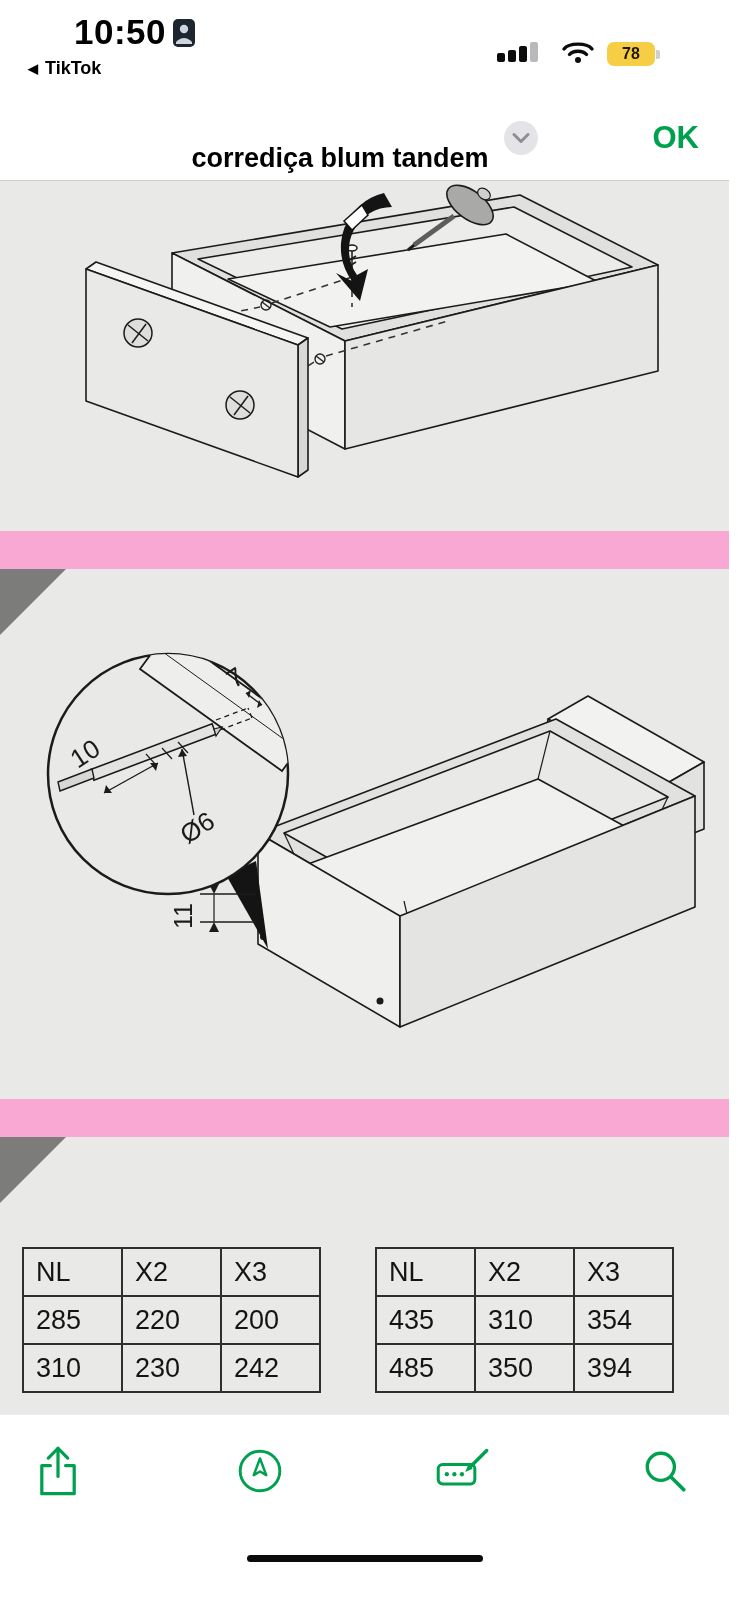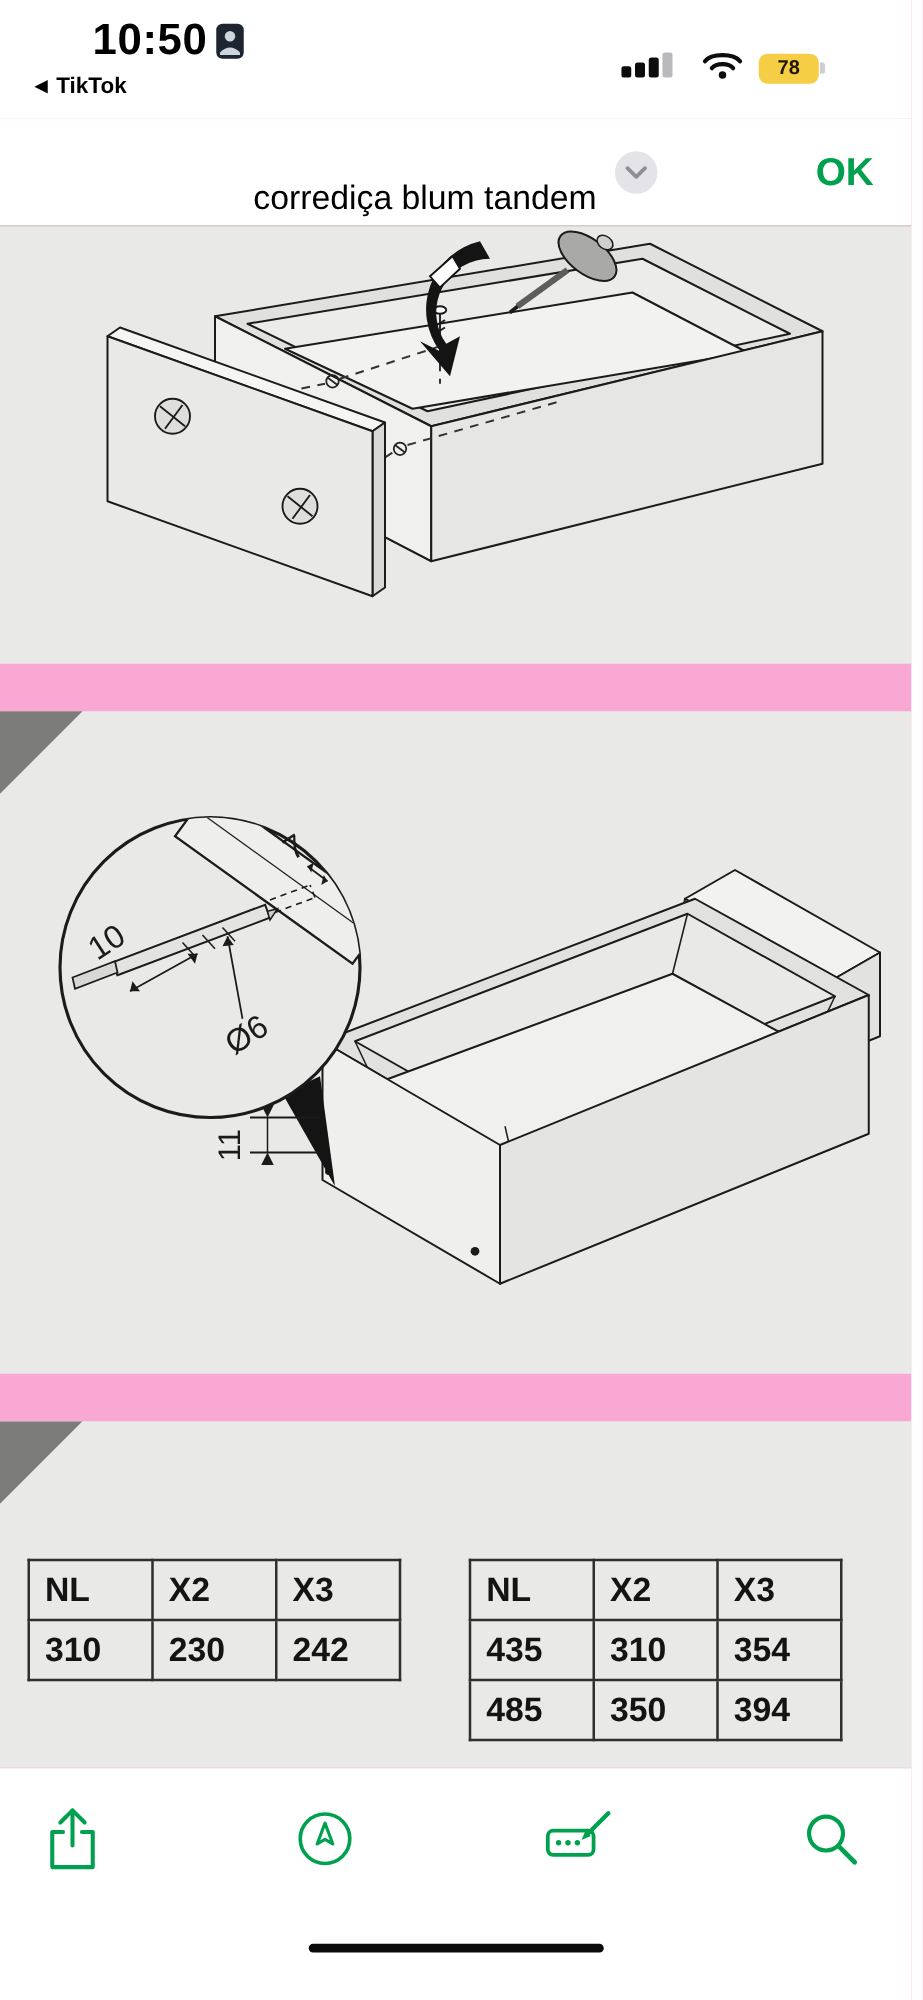--- a/index.html
+++ b/index.html
@@ -17,21 +17,21 @@
   .status-right { position:absolute; right:74px; top:28px; display:flex; align-items:center; gap:12px;margin-top:12px; }
   .battery { position:relative; width:48px; height:24px; background:#f6ce45; border-radius:7px;
              display:flex; align-items:center; justify-content:center;
              font-size:16px; font-weight:700; color:#201800; }
   .battery::after { content:""; position:absolute; right:-5px; top:7.5px; width:4px; height:9px;
                     background:#cfcfd2; border-radius:0 2px 2px 0; }
 
   
   .doc-header { position:absolute; top:95px; left:0; right:0; height:85px; background:#fff; }
   .title-wrap { position:absolute; inset:0; display:flex; align-items:center; justify-content:center; gap:15px; }
-  .doc-title { font-size:27px; font-weight:400; color:#000;margin-top:42px; }
+  .doc-title { font-size:27px; font-weight:700; color:#000;margin-top:42px; }
   .chevron-btn { width:34px; height:34px; border-radius:50%; background:#e4e4e8; border:none;
                  display:flex; align-items:center; justify-content:center; cursor:pointer; }
   .ok-btn { position:absolute; right:30px; top:50%; transform:translateY(-50%);
             font-size:31px; font-weight:700; color:#00a14e; background:none; border:none; cursor:pointer; }
 
   
   .doc-scroll { position:absolute; top:180px; left:0; width:738px; height:1234px;
                 overflow:hidden; border-top:1px solid #cfcfcd; }
   .panel { position:relative; width:738px; background:#e9e9e7; }
   .p1 { height:350px; margin-bottom:38px; }
@@ -39,21 +39,21 @@
   .p3 { height:278px; overflow:hidden; }
   .corner-tri { position:absolute; top:0; left:0; width:0; height:0;
                 border-top:66px solid #7c7c7a; border-right:66px solid transparent; }
   svg text { font-family:"Liberation Sans", sans-serif; fill:#1b1b1b; }
 
   
   .spec-table { position:absolute; top:110px; border-collapse:collapse; font-size:27px; color:#141414; }
   .spec-table.tleft  { left:22px; }
   .spec-table.tright { left:375px; }
   .spec-table th, .spec-table td { border:2px solid #2f2f2d; width:99px; height:48px;
-                                   padding:0 0 0 12px; text-align:left; font-weight:700; }
+                                   padding:0 0 0 12px; text-align:left; font-weight:400; }
 
   
   .toolbar { position:absolute; left:0; right:0; bottom:0; height:186px; background:#fff;
              border-top:1px solid rgba(0,0,0,.08); }
   .toolbar-icons { display:flex; justify-content:space-between; align-items:center; padding:28px 36px 0 30px; }
   .tool-btn { background:none; border:none; width:56px; height:56px; display:flex;
               align-items:center; justify-content:center; cursor:pointer; }
   .home-indicator { position:absolute; bottom:38px; left:50%; transform:translateX(-50%);
                     width:236px; height:7px; background:#0b0b0b; border-radius:4px; cursor:grab; }
 </style>
@@ -249,20 +249,25 @@
       <div class="corner-tri"></div>
 
       <table class="spec-table tleft">
         <tbody>
             <tr>
           <th>NL</th>
           <th>X2</th>
           <th>X3</th>
         </tr>
         <tr>
+          <td>285</td>
+          <td>220</td>
+          <td>200</td>
+        </tr>
+        <tr>
           <td>310</td>
           <td>230</td>
           <td>242</td>
         </tr>
       </tbody>
         </table>
 
       <table class="spec-table tright">
         <tbody>
             <tr>

